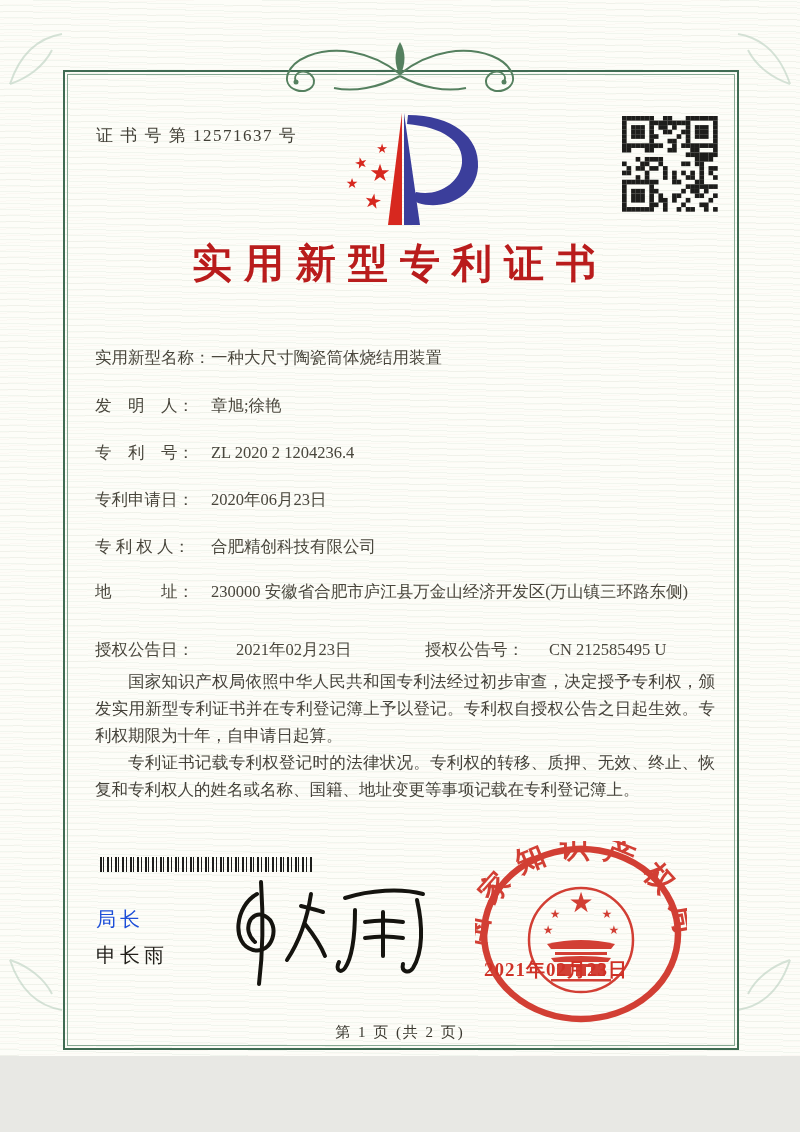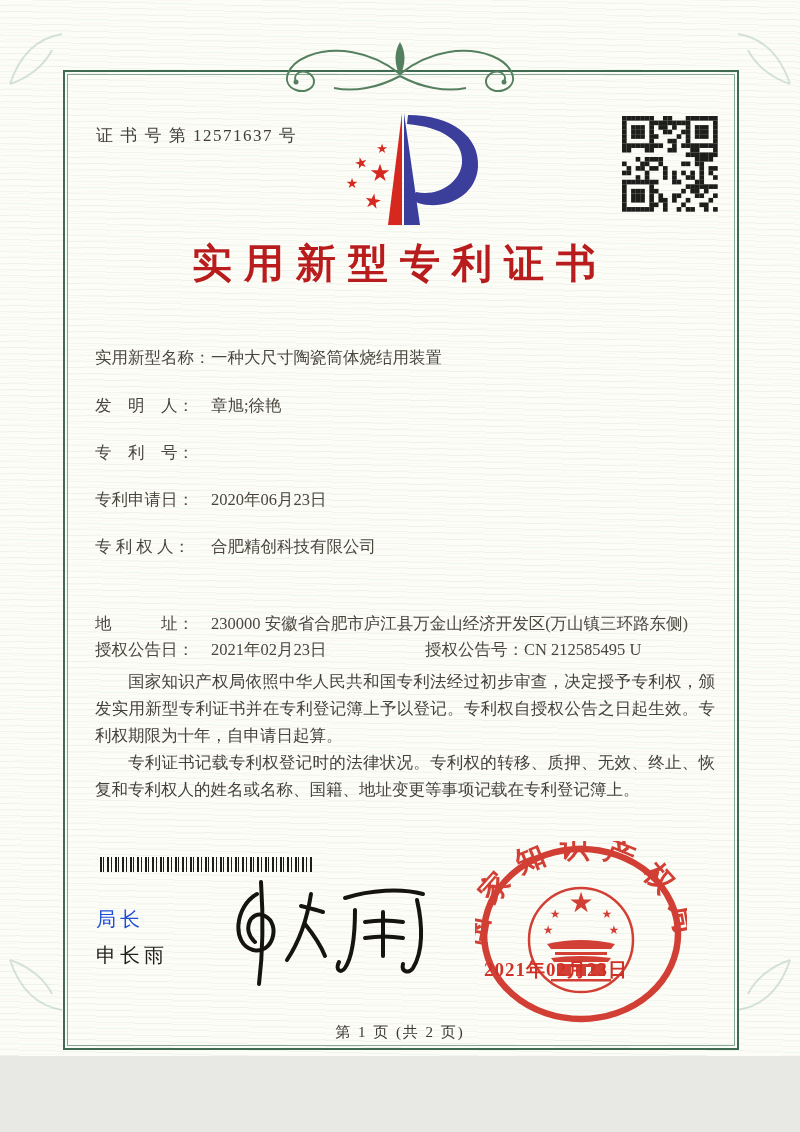--- a/index.html
+++ b/index.html
@@ -16,23 +16,23 @@
   .corner{position:absolute;opacity:.5;}
   .cert-no{position:absolute;left:96px;top:124px;font-size:17px;letter-spacing:1.5px;color:#413f36;}
   .logo{position:absolute;left:330px;top:110px;width:160px;height:120px;}
   .qr{position:absolute;left:622px;top:116px;width:96px;height:96px;}
   .title{position:absolute;top:236px;left:0;right:0;margin:0;text-align:center;
          font-size:40px;font-weight:700;letter-spacing:12px;color:#b91c1c;}
   .row{position:absolute;left:95px;width:622px;display:flex;font-size:16.5px;
        color:#49463c;line-height:26px;}
   .row .lbl{flex:0 0 116px;white-space:pre;}
   .row .val{flex:1;}
-  .row .grp{display:flex;}
+  .row .grp{display:flex;gap:25px;}
   .row .grp.first{flex:0 0 330px;}
-  .r1{top:345px}.r2{top:393px}.r3{top:440px}.r4{top:487px}.r5{top:534px}.r6{top:611px}.r7{top:637px}
+  .r1{top:345px}.r2{top:393px}.r3{top:440px}.r4{top:487px}.r5{top:534px}.r6{top:579px}.r7{top:637px}
   .paras{position:absolute;left:95px;top:668px;width:620px;font-size:16.5px;
          line-height:27px;color:#45423a;text-align:justify;}
   .paras p{margin:0;text-indent:2em;}
   .barcode{position:absolute;left:100px;top:857px;width:212px;height:15px;
     background:repeating-linear-gradient(90deg,
       var(--barcode_black,#1d1d1b) 0 2px, transparent 2px 3px,
       var(--barcode_black,#1d1d1b) 3px 4px, transparent 4px 7px,
       var(--barcode_black,#1d1d1b) 7px 9px, transparent 9px 11px,
       var(--barcode_black,#1d1d1b) 11px 12px, transparent 12px 15px);}
   .sig-title{position:absolute;left:96px;top:906px;font-size:20px;letter-spacing:4px;color:#1d4ed8;}
@@ -337,20 +337,21 @@
   <div class="row r1">
     <span class="lbl">实用新型名称：</span>
     <span class="val">一种大尺寸陶瓷筒体烧结用装置</span>
   </div>
   <div class="row r2">
     <span class="lbl">发　明　人：</span>
     <span class="val">章旭;徐艳</span>
   </div>
   <div class="row r3">
     <span class="lbl">专　利　号：</span>
+    <span class="val">ZL 2020 2 1204236.4</span>
   </div>
   <div class="row r4">
     <span class="lbl">专利申请日：</span>
     <span class="val">2020年06月23日</span>
   </div>
   <div class="row r5">
     <span class="lbl">专 利 权 人：</span>
     <span class="val">合肥精创科技有限公司</span>
   </div>
   <div class="row r6">

